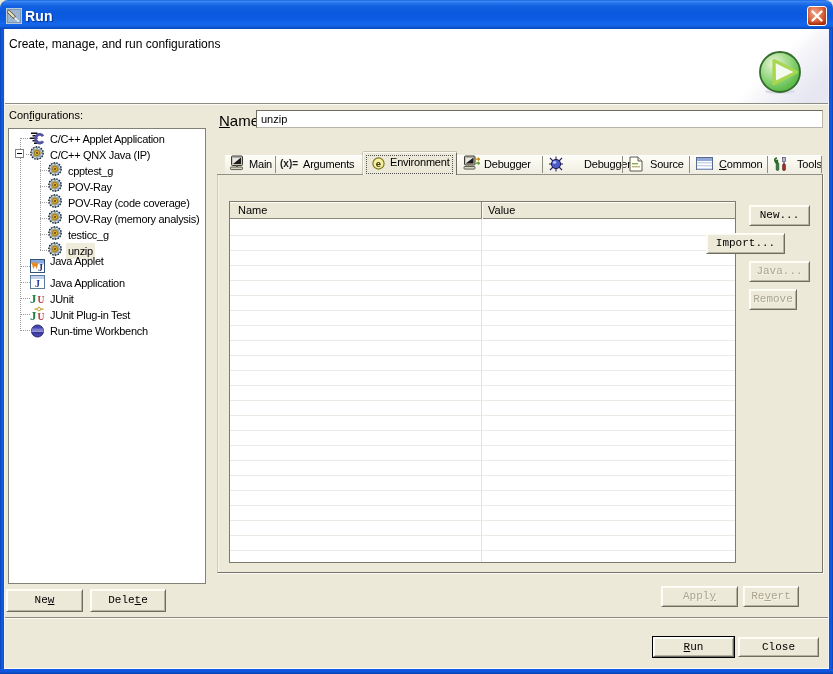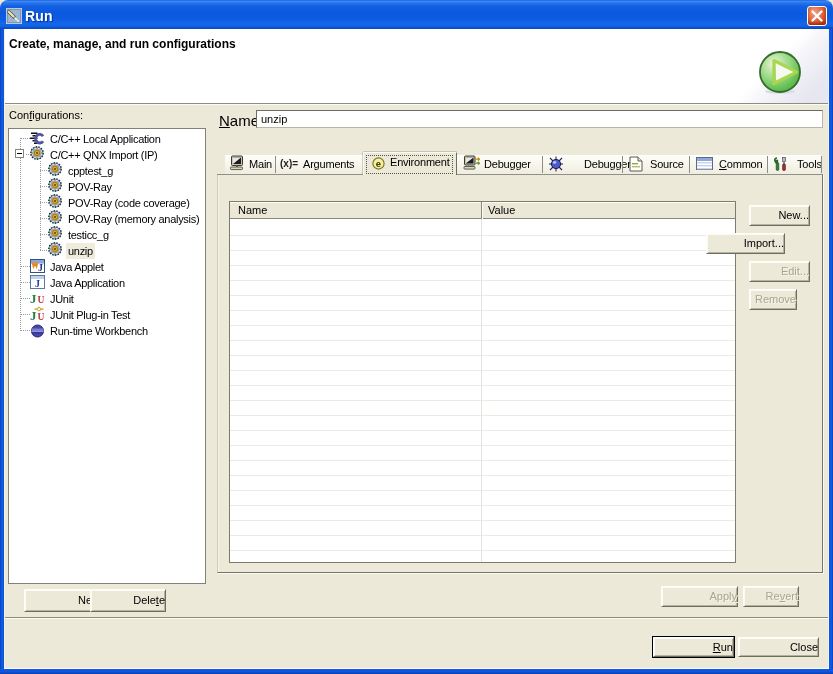--- a/index.html
+++ b/index.html
@@ -14,35 +14,35 @@
 
 .titlebar{left:0;top:0;width:833px;height:29px;border-radius:8px 8px 0 0;
  background:linear-gradient(180deg,#0f5be0 0%,#3f8cf3 4%,#2b77ec 9%,#1160e2 22%,#0b59de 45%,#0c5ce2 65%,#1466ec 82%,#1162e4 90%,#0a4fc6 97%,#0847b4 100%);}
 .title-txt{left:25px;top:8px;color:#fff;font-size:14px;font-weight:bold;text-shadow:1px 1px 1px rgba(10,40,120,.8);letter-spacing:.2px}
 .close{left:807px;top:6px;width:20px;height:20px;border:1px solid #fff;border-radius:3px;
  background:radial-gradient(circle at 35% 30%,#f3a084 0%,#e06b44 45%,#cc3f12 80%,#b93a10 100%);box-shadow:inset 0 -2px 3px rgba(120,20,0,.5)}
 
 .header{left:5px;top:29px;width:823px;height:74px;background:linear-gradient(135deg,#ffffff 89.5%,#f1f1f7 93%,#e7e7f2 97%,#e6e6f2 100%)}
 .hline{left:4px;top:103px;width:825px;height:1px;background:#8e8d83}
 .hline2{left:4px;top:104px;width:825px;height:1px;background:#fbfaf4}
-.htxt{left:9px;top:37px;font-size:12px;font-weight:bold;color:#000}
+.htxt{left:9px;top:37px;font-size:12px;font-weight:normal;color:#000}
 
 .cfg-label{left:9px;top:109px;font-size:11px;color:#000}
 .name-label{left:219px;top:112px;font-size:15px;color:#000}
 
 .tree{left:8px;top:128px;width:198px;height:456px;background:#fff;border:1px solid #828277}
 .trow{position:absolute;height:16px;font-size:11px;letter-spacing:-0.3px;color:#000;line-height:16px;white-space:nowrap}
 .sel{background:#efecdc}
 .expander{left:15px;top:149px;width:9px;height:9px;background:#fff;border:1px solid #848484}
 .expander:before{content:"";position:absolute;left:1px;top:3px;width:5px;height:1px;background:#000}
 .dotH{position:absolute;height:1px;background-image:repeating-linear-gradient(to right,#9a9a9a 0 1px,transparent 1px 2px)}
 .dotV{position:absolute;width:1px;background-image:repeating-linear-gradient(to bottom,#9a9a9a 0 1px,transparent 1px 2px)}
 
 .btn{position:absolute;background:#ece9d8;border:1px solid;border-color:#fffef8 #6f6d5e #6f6d5e #fffef8;box-shadow:inset 1px 1px 0 #fbfaf3,inset -1px -1px 0 #b5b2a2;
- font-size:11px;color:#000;text-align:right;font-family:Liberation Sans, sans-serif}
+ font-size:11px;color:#000;text-align:center;font-family:Liberation Mono, monospace}
 .btn.dis{color:#a9a590;text-shadow:1px 1px 0 #f6f4ea}
 .btn.deflt{box-shadow:inset 1px 1px 0 #fbfaf3,inset -1px -1px 0 #b5b2a2,0 0 0 1px #000}
 
 .input{left:256px;top:110px;width:567px;height:18px;background:#fff;border:1px solid;border-color:#6e6d60 #b8b5a8 #b8b5a8 #6e6d60;font-size:11px;padding:2px 0 0 4px;color:#000}
 
 .tabpane{left:217px;top:174px;width:606px;height:399px;border:1px solid;border-color:#919087 #75746a #75746a #cfccbc;border-top:none;box-shadow:inset 1px 0 0 #f6f4e8,1px 1px 0 rgba(253,252,245,.9)}
 .tabline{left:217px;top:174px;width:606px;height:1px;background:#919087}
 .tab{position:absolute;top:155px;height:19px;font-size:11px;letter-spacing:-0.2px;color:#000;line-height:19px;white-space:nowrap}
 .tabsep{position:absolute;top:156px;width:1px;height:17px;background:#8e8d83}
 .seltab{left:363px;top:152px;width:94px;height:23px;background:#ece9d8;border:1px solid;border-color:#fbfaf2 #6f6e63 #ece9d8 #fbfaf2;border-bottom:none;border-radius:1px 1px 0 0;box-shadow:-1px 0 0 rgba(130,128,115,.35),0 -1px 0 rgba(130,128,115,.35)}
@@ -186,29 +186,29 @@
 <circle cx="9" cy="3.2" r="1.7" fill="#fff" stroke="#b89010" stroke-width="0.8"></circle>
 <path d="M4.5,3.2 L7,3.2 M11,3.2 L13.5,3.2 M9,0.8 L9,1.6" stroke="#c89810" stroke-width="1.2"></path>
 </svg>
 <svg class="abs" style="left:30px;top:324px" width="15" height="14">
 <circle cx="7.5" cy="7" r="6" fill="#4646ae" stroke="#252578"></circle>
 <path d="M1.8,5.2 L13.2,5.2" stroke="#8a8ad4" stroke-width="1.2"></path>
 <path d="M1.4,7.1 L13.6,7.1" stroke="#a8a8e0" stroke-width="1.4"></path>
 <path d="M2,9 L13,9" stroke="#30308c" stroke-width="1.1"></path>
 </svg>
 
-<div class="trow" style="left:50px;top:131px">C/C++ Local Application</div>
-<div class="trow" style="left:50px;top:147px">C/C++ QNX Import (IP)</div>
+<div class="trow" style="left:50px;top:131px">C/C++ Applet Application</div>
+<div class="trow" style="left:50px;top:147px">C/C++ QNX Java (IP)</div>
 <div class="trow" style="left:68px;top:163px">cpptest_g</div>
 <div class="trow" style="left:68px;top:179px">POV-Ray</div>
 <div class="trow" style="left:68px;top:195px">POV-Ray (code coverage)</div>
 <div class="trow" style="left:68px;top:211px">POV-Ray (memory analysis)</div>
 <div class="trow" style="left:68px;top:227px">testicc_g</div>
 <div class="trow sel" style="left:66px;top:243px;padding:0 2px">unzip</div>
-<div class="trow" style="left:50px;top:259px">Java Applet</div>
+<div class="trow" style="left:50px;top:253px">Java Applet</div>
 <div class="trow" style="left:50px;top:275px">Java Application</div>
 <div class="trow" style="left:50px;top:291px">JUnit</div>
 <div class="trow" style="left:50px;top:307px">JUnit Plug-in Test</div>
 <div class="trow" style="left:50px;top:323px">Run-time Workbench</div>
 
 <div class="abs name-label"><u>N</u>ame:</div>
 <div class="abs input">unzip</div>
 
 <div class="abs tabpane"></div>
 <div class="abs tabline"></div>
@@ -310,24 +310,24 @@
 <div class="rowline" style="top:273px"></div>
 <div class="rowline" style="top:288px"></div>
 <div class="rowline" style="top:303px"></div>
 <div class="rowline" style="top:318px"></div>
 <div class="rowline" style="top:333px"></div>
 <div class="rowline" style="top:348px"></div>
 </div>
 
 <div class="btn" style="left:749px;top:205px;width:61px;height:21px;line-height:19px">New...</div>
 <div class="btn" style="left:706px;top:233px;width:79px;height:21px;line-height:19px">Import...</div>
-<div class="btn dis" style="left:749px;top:261px;width:61px;height:21px;line-height:19px">Edit...</div>
+<div class="btn dis" style="left:749px;top:261px;width:61px;height:21px;line-height:19px">Java...</div>
 <div class="btn dis" style="left:749px;top:289px;width:48px;height:21px;line-height:19px">Remove</div>
 
-<div class="btn" style="left:24px;top:589px;width:77px;height:23px;line-height:21px">Ne<u>w</u></div>
+<div class="btn" style="left:6px;top:589px;width:77px;height:23px;line-height:21px">Ne<u>w</u></div>
 <div class="btn" style="left:90px;top:589px;width:76px;height:23px;line-height:21px">Dele<u>t</u>e</div>
 
 <div class="btn dis" style="left:661px;top:586px;width:77px;height:21px;line-height:19px">Appl<u>y</u></div>
 <div class="btn dis" style="left:743px;top:586px;width:56px;height:21px;line-height:19px">Re<u>v</u>ert</div>
 <div class="abs sep1"></div>
 <div class="abs sep2"></div>
 
 <div class="btn deflt" style="left:653px;top:637px;width:81px;height:20px;line-height:18px"><u>R</u>un</div>
 <div class="btn" style="left:738px;top:637px;width:81px;height:20px;line-height:18px">Close</div>
 

